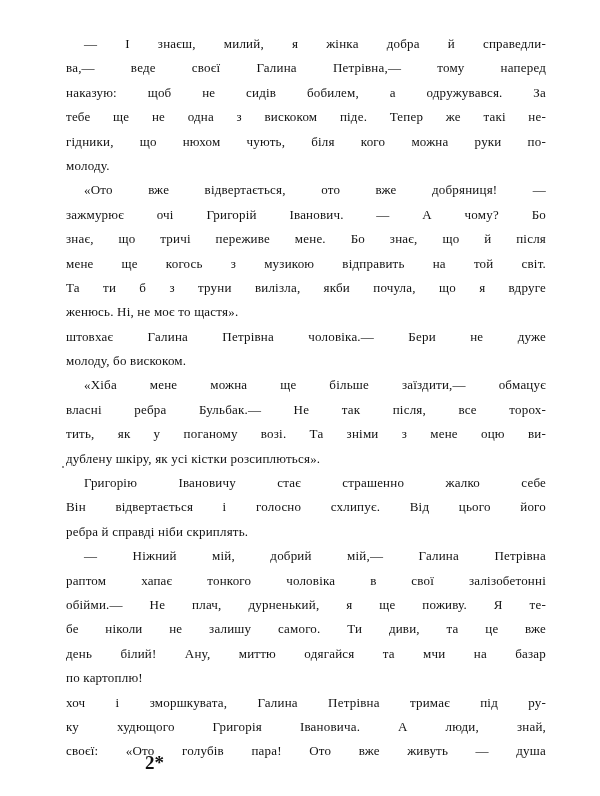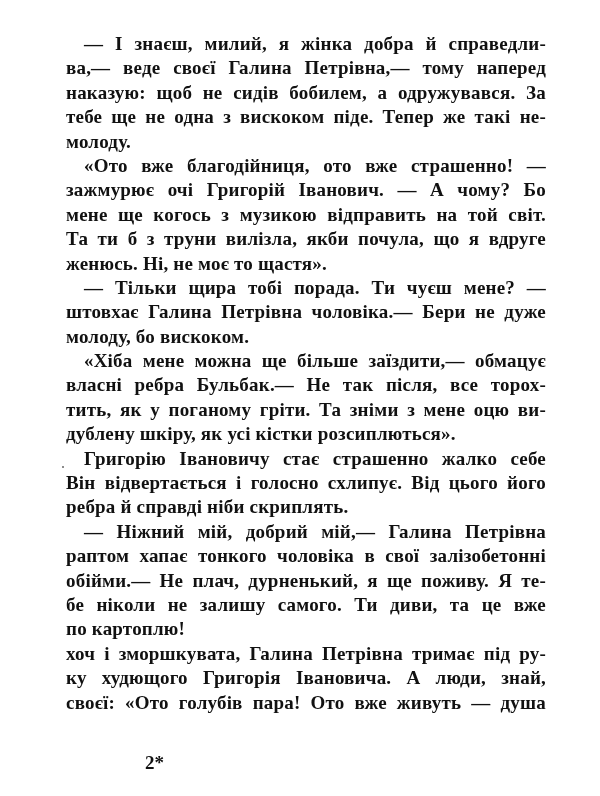--- a/index.html
+++ b/index.html
@@ -2,76 +2,78 @@
 <html><head>
 <meta charset="utf-8">
 <style>
   html, body { margin: 0; padding: 0; }
   body {
     width: 600px; height: 796px; background: #ffffff; position: relative; overflow: hidden;
     font-family: "Liberation Serif", serif; color: #111;
   }
   .page { position: absolute; left: 66px; top: 32px; width: 480px; }
   .line {
-    height: 24.4px; line-height: 24.4px; font-size: 19px; white-space: nowrap;
-    text-align: justify; text-align-last: justify; letter-spacing: 0.2px; font-weight: bold;
+    height: 24.4px; line-height: 24.4px; font-size: 13px; white-space: nowrap;
+    text-align: justify; text-align-last: justify; letter-spacing: 0.2px;
   }
   .line.last { text-align-last: left; }
   .line.indent { padding-left: 18px; }
   .pagenum {
     position: absolute; left: 145px; top: 752px; font-size: 19px; font-weight: bold;
     font-family: "Liberation Serif", serif;
   }
   .speck { position: absolute; left: 62px; top: 466px; width: 2px; height: 2px; background: #666; border-radius: 50%; }
 </style>
 </head>
 <body>
 
 <div class="page">
 
   <div>
     <div class="line indent">— І знаєш, милий, я жінка добра й справедли-</div>
     <div class="line">ва,— веде своєї Галина Петрівна,— тому наперед</div>
     <div class="line">наказую: щоб не сидів бобилем, а одружувався. За</div>
     <div class="line">тебе ще не одна з вискоком піде. Тепер же такі не-</div>
+    <div class="line">гідники, що нюхом чують, біля кого можна руки по-</div>
     <div class="line last">молоду.</div>
   </div>
 
   <div>
-    <div class="line indent">«Ото вже благодійниця, ото вже страшенно! —</div>
+    <div class="line indent">«Ото вже відвертається, ото вже добряниця! —</div>
     <div class="line">зажмурює очі Григорій Іванович. — А чому? Бо</div>
+    <div class="line">знає, що тричі переживе мене. Бо знає, що й після</div>
     <div class="line">мене ще когось з музикою відправить на той світ.</div>
     <div class="line">Та ти б з труни вилізла, якби почула, що я вдруге</div>
     <div class="line last">женюсь. Ні, не моє то щастя».</div>
   </div>
 
   <div>
-    <div class="line indent">— Тільки щира тобі порада. Ти чуєш мене? —</div>
     <div class="line">штовхає Галина Петрівна чоловіка.— Бери не дуже</div>
     <div class="line last">молоду, бо вискоком.</div>
   </div>
 
   <div>
     <div class="line indent">«Хіба мене можна ще більше заїздити,— обмацує</div>
     <div class="line">власні ребра Бульбак.— Не так після, все торох-</div>
-    <div class="line">тить, як у поганому гріти. Та зніми з мене оцю ви-</div>
+    <div class="line">тить, як у поганому возі. Та зніми з мене оцю ви-</div>
     <div class="line last">дублену шкіру, як усі кістки розсиплються».</div>
   </div>
 
   <div>
     <div class="line indent">Григорію Івановичу стає страшенно жалко себе</div>
     <div class="line">Він відвертається і голосно схлипує. Від цього його</div>
     <div class="line last">ребра й справді ніби скриплять.</div>
   </div>
 
   <div>
     <div class="line indent">— Ніжний мій, добрий мій,— Галина Петрівна</div>
     <div class="line">раптом хапає тонкого чоловіка в свої залізобетонні</div>
     <div class="line">обійми.— Не плач, дурненький, я ще поживу. Я те-</div>
     <div class="line">бе ніколи не залишу самого. Ти диви, та це вже</div>
+    <div class="line">день білий! Ану, миттю одягайся та мчи на базар</div>
     <div class="line last">по картоплю!</div>
   </div>
 
   <div>
     <div class="line">хоч і зморшкувата, Галина Петрівна тримає під ру-</div>
     <div class="line">ку худющого Григорія Івановича. А люди, знай,</div>
     <div class="line">своєї: «Ото голубів пара! Ото вже живуть — душа</div>
 
   </div>
 </div>

